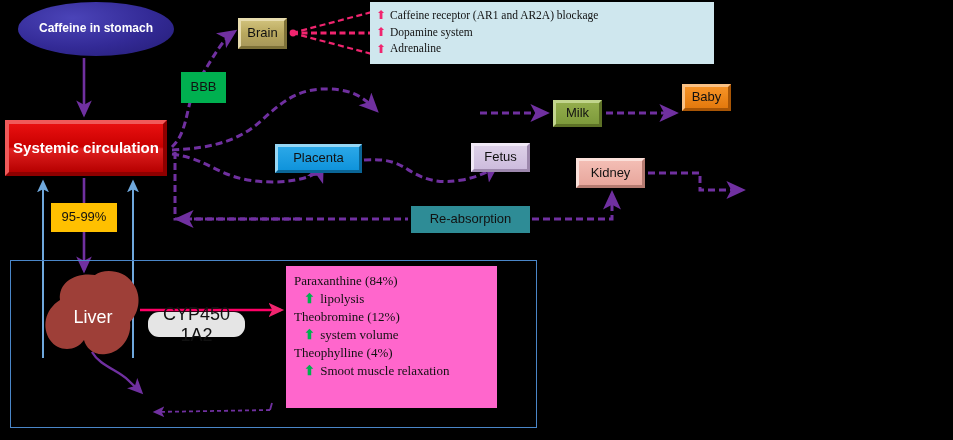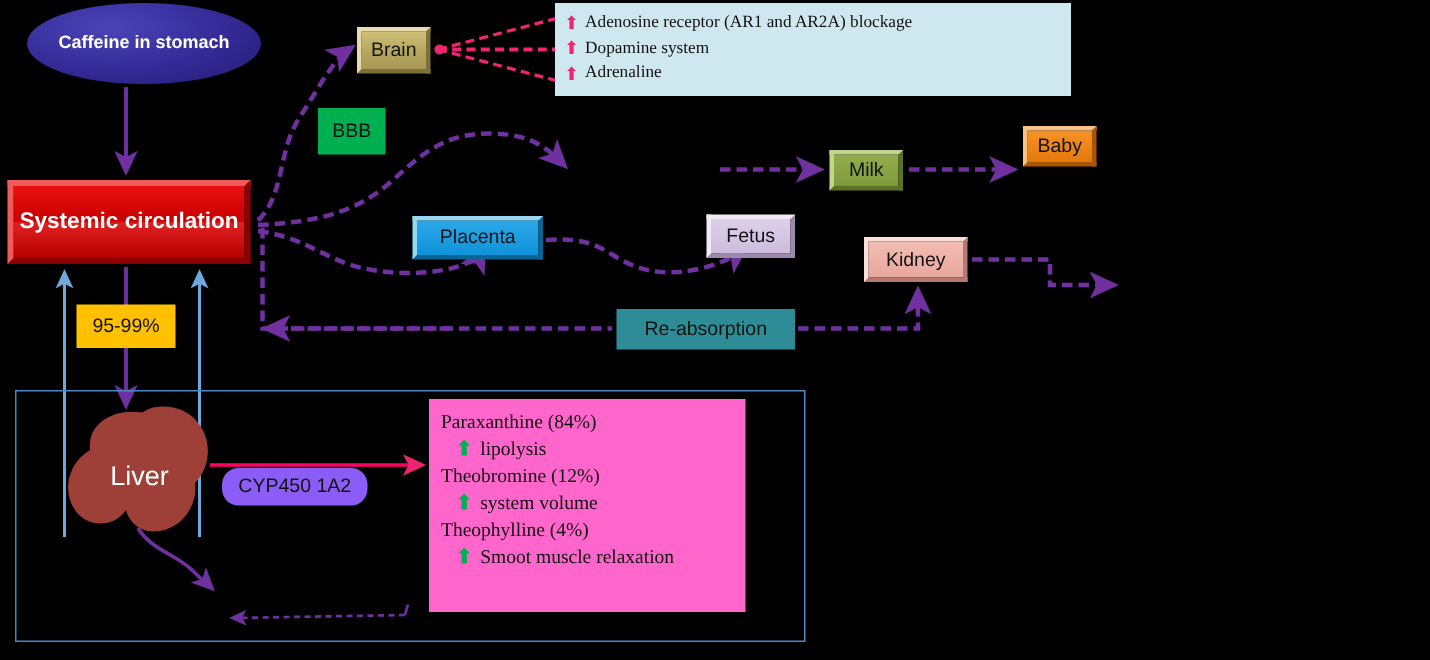--- a/index.html
+++ b/index.html
@@ -31,21 +31,21 @@
     border-right:4px solid #8e0000;border-bottom:4px solid #8e0000;
   }
   
   #brain{
     left:238px;top:18px;width:49px;height:31px;font-size:13px;color:#111;
     background:linear-gradient(to bottom,#cfc07a 0%,#b9a85e 50%,#a8985a 100%);
     border-top:3px solid #e7dcae;border-left:3px solid #e7dcae;
     border-right:3px solid #7e7138;border-bottom:3px solid #7e7138;
   }
   
-  #bbb{left:181px;top:72px;width:45px;height:31px;font-size:13px;color:#111;background:#00b050;margin-left:31px;}
+  #bbb{left:181px;top:72px;width:45px;height:31px;font-size:13px;color:#111;background:#00b050;}
   
   #breast{
     left:375px;top:88px;width:103px;height:48px;border-radius:50%;
     background:radial-gradient(ellipse at 38% 28%, #8fc0e8 0%, #5b93c8 55%, #3f78ad 100%);
     color:#fff;font-size:13px;
   }
   
   #milk{left:553px;top:100px;width:49px;height:27px;font-size:13px;color:#111;
     background:linear-gradient(to bottom,#93ad4c 0%,#7d9a3b 100%);
     border-top:3px solid #c2d58d;border-left:3px solid #c2d58d;
@@ -69,21 +69,21 @@
   #kidney{left:576px;top:158px;width:69px;height:30px;font-size:13px;color:#111;
     background:linear-gradient(to bottom,#f3bdb4 0%,#e8a79d 100%);
     border-top:3px solid #fbe0da;border-left:3px solid #fbe0da;
     border-right:3px solid #b57b71;border-bottom:3px solid #b57b71;}
   
   #reabsorption{left:411px;top:206px;width:119px;height:27px;font-size:13px;color:#111;
     background:#2e8c96;}
   
   #pct{left:51px;top:203px;width:66px;height:29px;font-size:13px;color:#111;background:#ffc000;}
   
-  #cyp{left:148px;top:312px;width:97px;height:25px;font-size:13px;color:#111;background:#8b5cf6;border-radius:11px;}
+  #cyp{left:148px;top:312px;width:97px;height:25px;font-size:18px;color:#111;background:#e5e5e5;border-radius:11px;}
   
   #liver{left:43px;top:275px;width:100px;height:85px;color:#fff;font-size:18px;}
   
   #callout{left:370px;top:2px;width:344px;height:62px;background:#cfe7ee;
            display:block;text-align:left;padding:5px 6px 0 6px;}
   .cl-line{display:flex;align-items:center;font-size:11.5px;color:#111;line-height:1.45;font-family:"Liberation Serif",serif;}
   .cl-line .arw{color:#f0256f;font-size:12px;margin-right:4px;line-height:1;}
   
   #metabolites{left:286px;top:266px;width:211px;height:142px;background:#ff66cc;
                display:block;text-align:left;padding:6px 8px;}
@@ -207,21 +207,21 @@
     <span class="lbl">CYP450 1A2</span>
   </div>
 
   <div class="node" id="liver">
     <span class="lbl">Liver</span>
   </div>
 
   <div id="callout" class="node">
     <div class="cl-line">
       <span class="arw">⬆</span>
-      <span>Adenosine receptor (AR1 and AR2A) blockage</span>
+      <span>Caffeine receptor (AR1 and AR2A) blockage</span>
     </div>
     <div class="cl-line">
       <span class="arw">⬆</span>
       <span>Dopamine system</span>
     </div>
     <div class="cl-line">
       <span class="arw">⬆</span>
       <span>Adrenaline</span>
     </div>
   </div>

